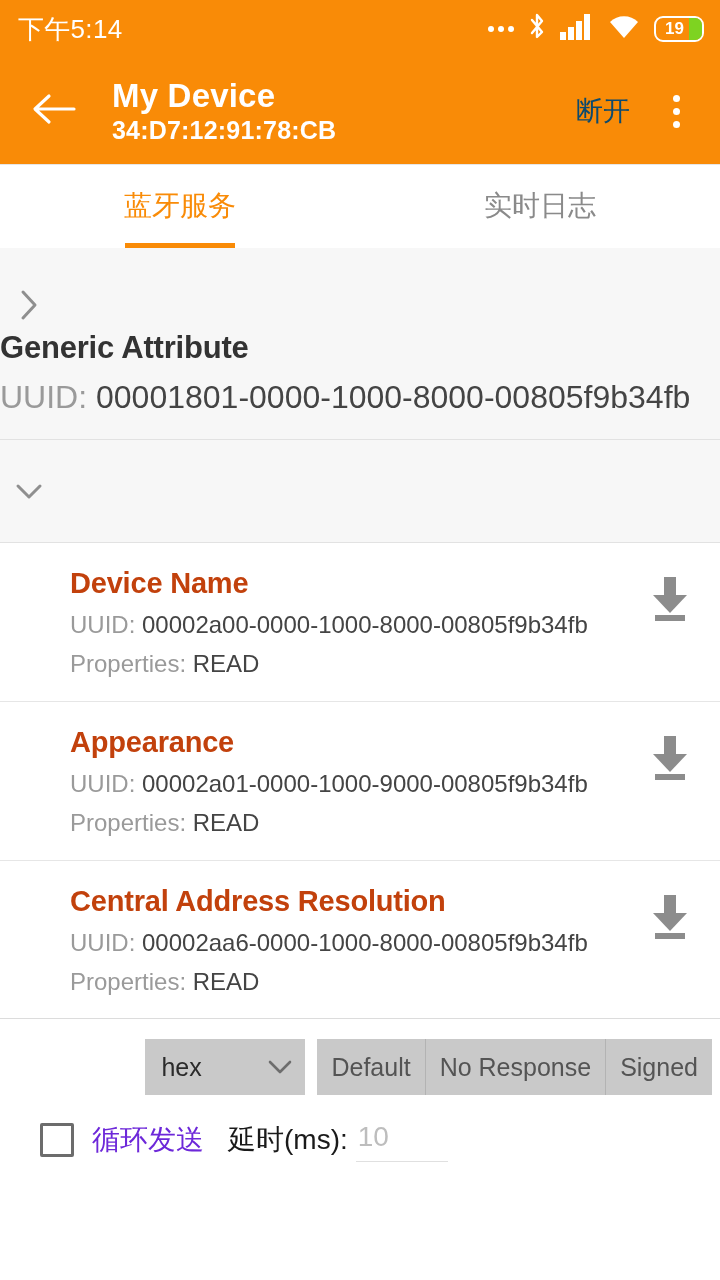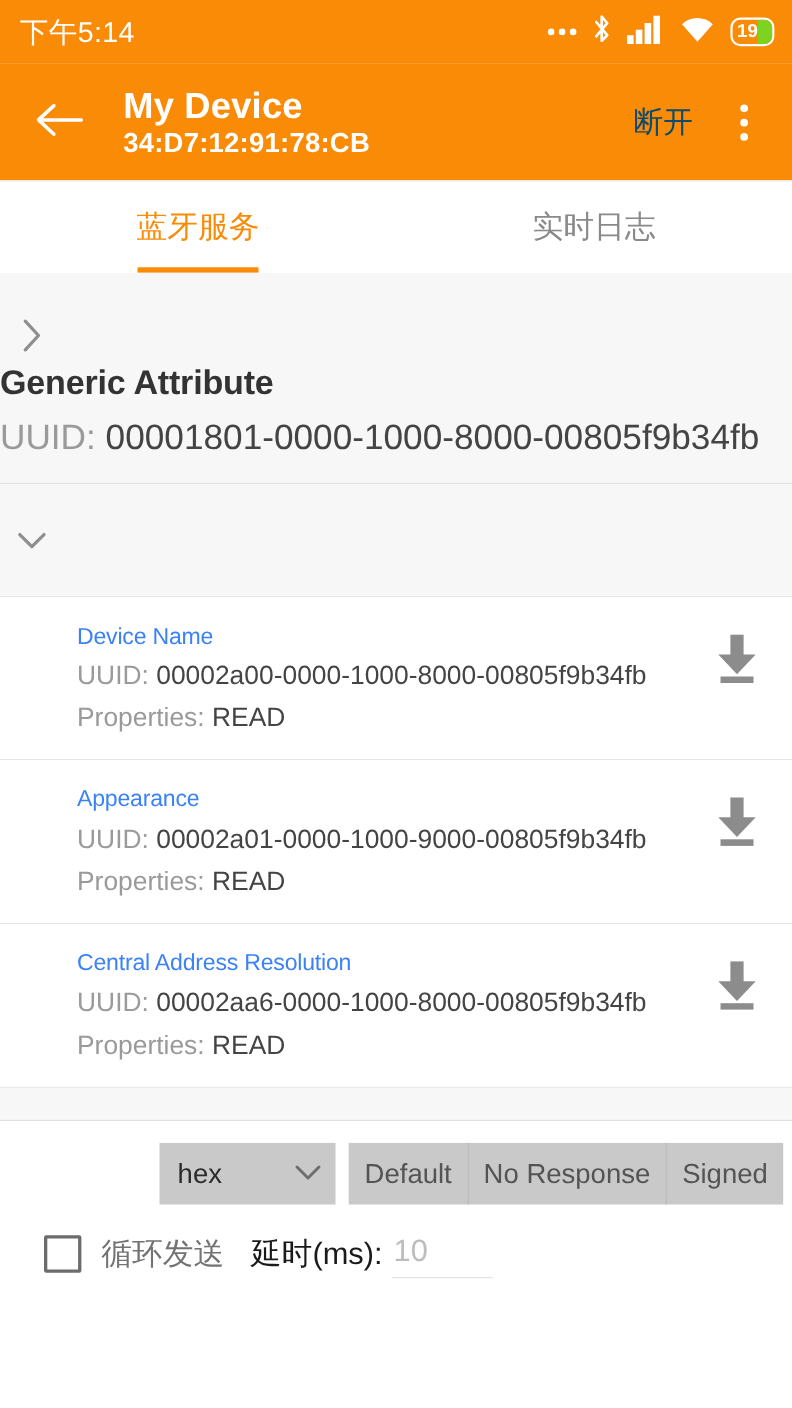--- a/index.html
+++ b/index.html
@@ -15,21 +15,21 @@
   .statusbar {
     height: 58px; background: #F98B07; color: #fff;
     display: flex; align-items: center; justify-content: space-between;
     padding: 0 16px 0 18px;
   }
   .status-time { font-size: 26px; letter-spacing: .3px; }
   .status-icons { display: flex; align-items: center; gap: 13px; }
   .dots3 { display: flex; gap: 4px; align-items: center; }
   .dots3 i { width: 6px; height: 6px; background: #fff; border-radius: 50%; display: block; }
   .battery {
-    width: 40px; height: 26px; border: 2.5px solid #fff; border-radius: 9px;
+    width: 50px; height: 26px; border: 2.5px solid #fff; border-radius: 9px;
     position: relative; display: flex; align-items: center; justify-content: center;
     overflow: hidden;
   }
   .battery::after {
     content: ""; position: absolute; right: 0; top: 0; bottom: 0;
     width: 13px; background: #7ED321;
   }
   .battery span { font-size: 17px; font-weight: 700; color: #fff; position: relative; z-index: 2; margin-right: 9px; }
 
   
@@ -66,21 +66,21 @@
   .svc-text { flex: 1 1 auto; min-width: 0; }
   .svc-name { font-size: 31px; font-weight: 700; color: #333; line-height: 1.28; letter-spacing: -.2px; }
   .svc-uuid { font-size: 32px; color: #9a9a9a; margin-top: 9px; line-height: 1.25; }
   .svc-uuid b { color: #444; font-weight: 400; }
 
   .charac {
     background: #fff; border-bottom: 1px solid #e6e6e6;
     padding: 22px 24px 22px 70px; display: flex; align-items: flex-start;
   }
   .ch-text { flex: 1 1 auto; min-width: 0; }
-  .ch-name { font-size: 21px; font-weight: 400; color: #3b82f6; line-height: 1.3; letter-spacing: -.2px; }
+  .ch-name { font-size: 29px; font-weight: 700; color: #c2410c; line-height: 1.3; letter-spacing: -.2px; }
   .ch-line { font-size: 24px; color: #9a9a9a; margin-top: 7px; line-height: 1.3; }
   .ch-line b { color: #444; font-weight: 400; }
   .dl { flex: 0 0 auto; padding-top: 8px; padding-right: 4px; }
 
   
   .bottom {
     position: absolute; left: 0; right: 0; bottom: 0; height: 262px;
     background: #fff; border-top: 1px solid #dcdcdc;
   }
   .row1 { display: flex; align-items: center; padding: 18px 14px 0 24px; gap: 14px; }
@@ -104,21 +104,21 @@
   }
   .seg { display: flex; height: 56px; }
   .seg button {
     background: #c9c9c9; border: none; border-left: 1px solid #b3b3b3;
     font-size: 25px; color: #545454; font-family: inherit; padding: 0 14px;
   }
   .seg button:first-child { border-left: none; }
 
   .row3 { display: flex; align-items: center; padding: 22px 0 0 40px; gap: 0; }
   .cbox { width: 34px; height: 34px; border: 3px solid #6c6c6c; border-radius: 2px; background: #fff; flex: 0 0 auto; }
-  .cb-label { font-size: 28px; color: #737373; margin-left: 18px; }
+  .cb-label { font-size: 28px; color: #6d28d9; margin-left: 18px; }
   .delay-label { font-size: 28px; color: #1a1a1a; margin-left: 24px; }
   .delay-input {
     width: 92px; border: none; border-bottom: 1px solid #e0e0e0; background: transparent;
     font-size: 28px; color: #bdbdbd; font-family: inherit; outline: none;
     margin-left: 8px; padding: 4px 2px 8px 2px;
   }
   .delay-input::placeholder { color: #bdbdbd; opacity: 1; }
 </style>
 </head>
 <body>

